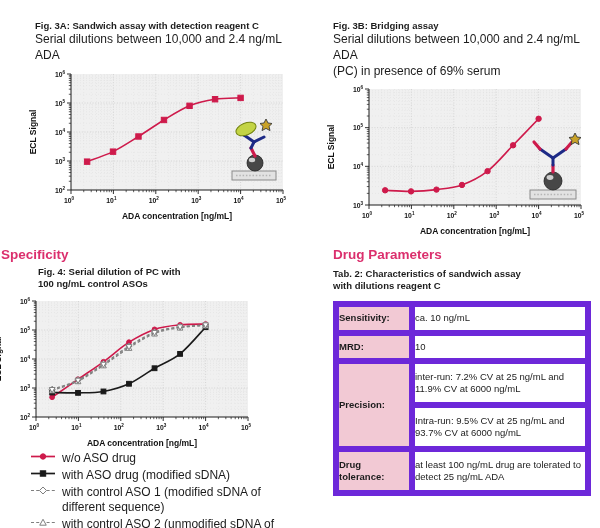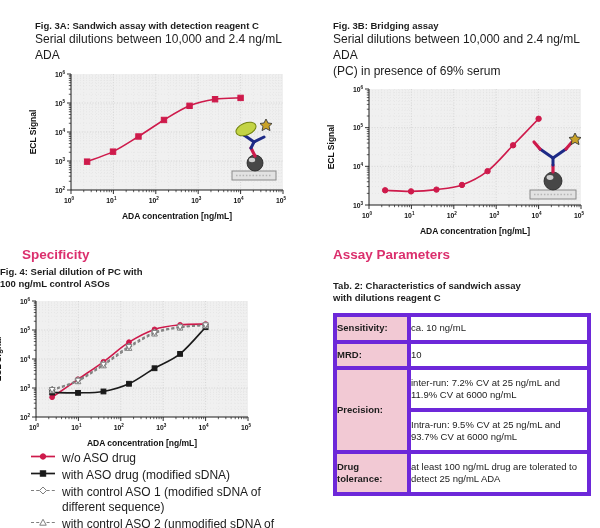--- a/index.html
+++ b/index.html
@@ -10,32 +10,32 @@
   .fig-col.left{padding-left:35px}
   .fig-col.right{padding-left:33px}
   .cap-title{font-size:9.5px;font-weight:700;line-height:1.3}
   .cap-sub{font-size:12px;line-height:1.3}
   .chart-wrap{position:relative;margin-top:2px;margin-left:-10px;width:272px;height:158px}
   .assay-icon{position:absolute;pointer-events:none}
   .icon-sandwich{right:16px;bottom:42px}
   .icon-bridging{right:12px;bottom:38px}
   .section-heads{display:flex;margin-top:8px}
   .section-heads h2{margin:0;width:300px;box-sizing:border-box;font-size:13.5px;font-weight:700;color:#db2f6d}
-  .section-heads h2.left{padding-left:22px}
+  .section-heads h2.left{padding-left:1px}
   .section-heads h2.right{padding-left:33px}
   .row-bottom{display:flex;margin-top:4px}
   .bcol{width:300px;box-sizing:border-box}
-  .fig4-cap{}
-  .tab-cap{padding-left:33px;margin-top:14px}
+  .fig4-cap{padding-left:38px}
+  .tab-cap{padding-left:33px;margin-top:2px}
   .legend{margin-top:0;padding-left:30px}
   .legend-item{display:flex;align-items:flex-start;margin-bottom:2px;font-size:12px;line-height:1.25}
   .legend-item svg{flex:0 0 26px;margin-right:6px;margin-top:1px}
   .legend-item .lg-label{max-width:225px}
   table.params{border-collapse:collapse;font-size:9.5px;width:258px;margin-left:33px;margin-top:8px}
-  table.params td{border:4px solid #6d28d9;padding:5px 0;vertical-align:middle;background:#fff;line-height:1.35}
+  table.params td{border:6px solid #6d28d9;padding:5px 0;vertical-align:middle;background:#fff;line-height:1.35}
   table.params td.lbl{background:#f2c9d4;font-weight:700;width:70px}
   table.params td .lead{font-weight:400}
   td.tall{height:28px}
 </style>
 </head>
 <body>
 
 <div class="page">
 
   <div class="row-top">
@@ -431,21 +431,21 @@
           <line x1="17" y1="16" x2="11" y2="9" stroke="#ce1a4b" stroke-width="3.2" stroke-linecap="round"></line>
           <line x1="43" y1="16" x2="49" y2="9" stroke="#ce1a4b" stroke-width="3.2" stroke-linecap="round"></line>
           <path d="M52 0 L54 4 L58 4.5 L55 7.4 L56 11.6 L52 9.4 L48 11.6 L49 7.4 L46 4.5 L50 4 Z" fill="#c9a227" stroke="#3a3a3a" stroke-width="0.9"></path>
         </svg>
       </div>
     </div>
   </div>
 
   <div class="section-heads">
     <h2 class="left">Specificity</h2>
-    <h2 class="right">Assay Parameters</h2>
+    <h2 class="right">Drug Parameters</h2>
   </div>
 
   <div class="row-bottom">
     <div class="bcol">
       <div class="fig4-cap">
         <div class="cap-title">Fig. 4: Serial dilution of PC with</div>
         <div class="cap-title">100 ng/mL control ASOs</div>
       </div>
       <div class="chart-wrap">
         <svg class="logchart" width="272" height="158" viewBox="0 0 272 158">

